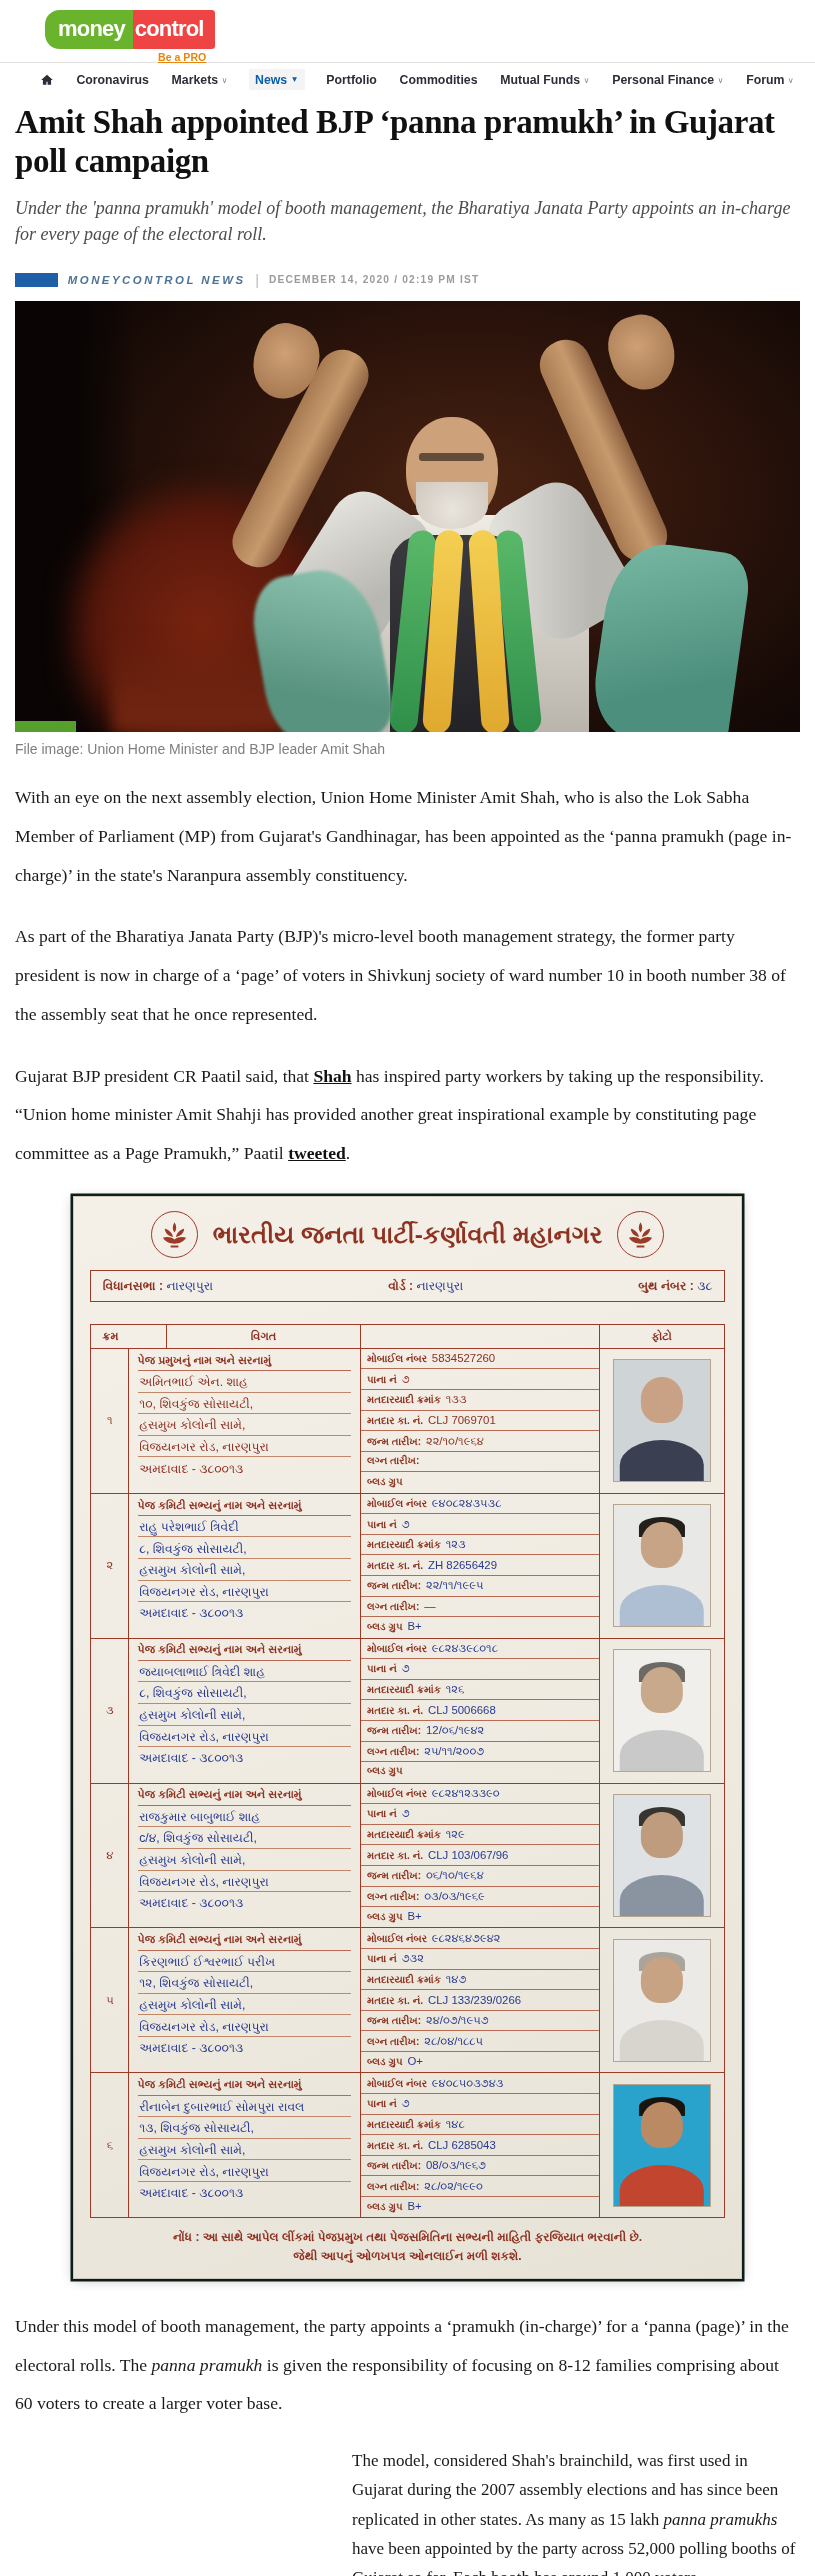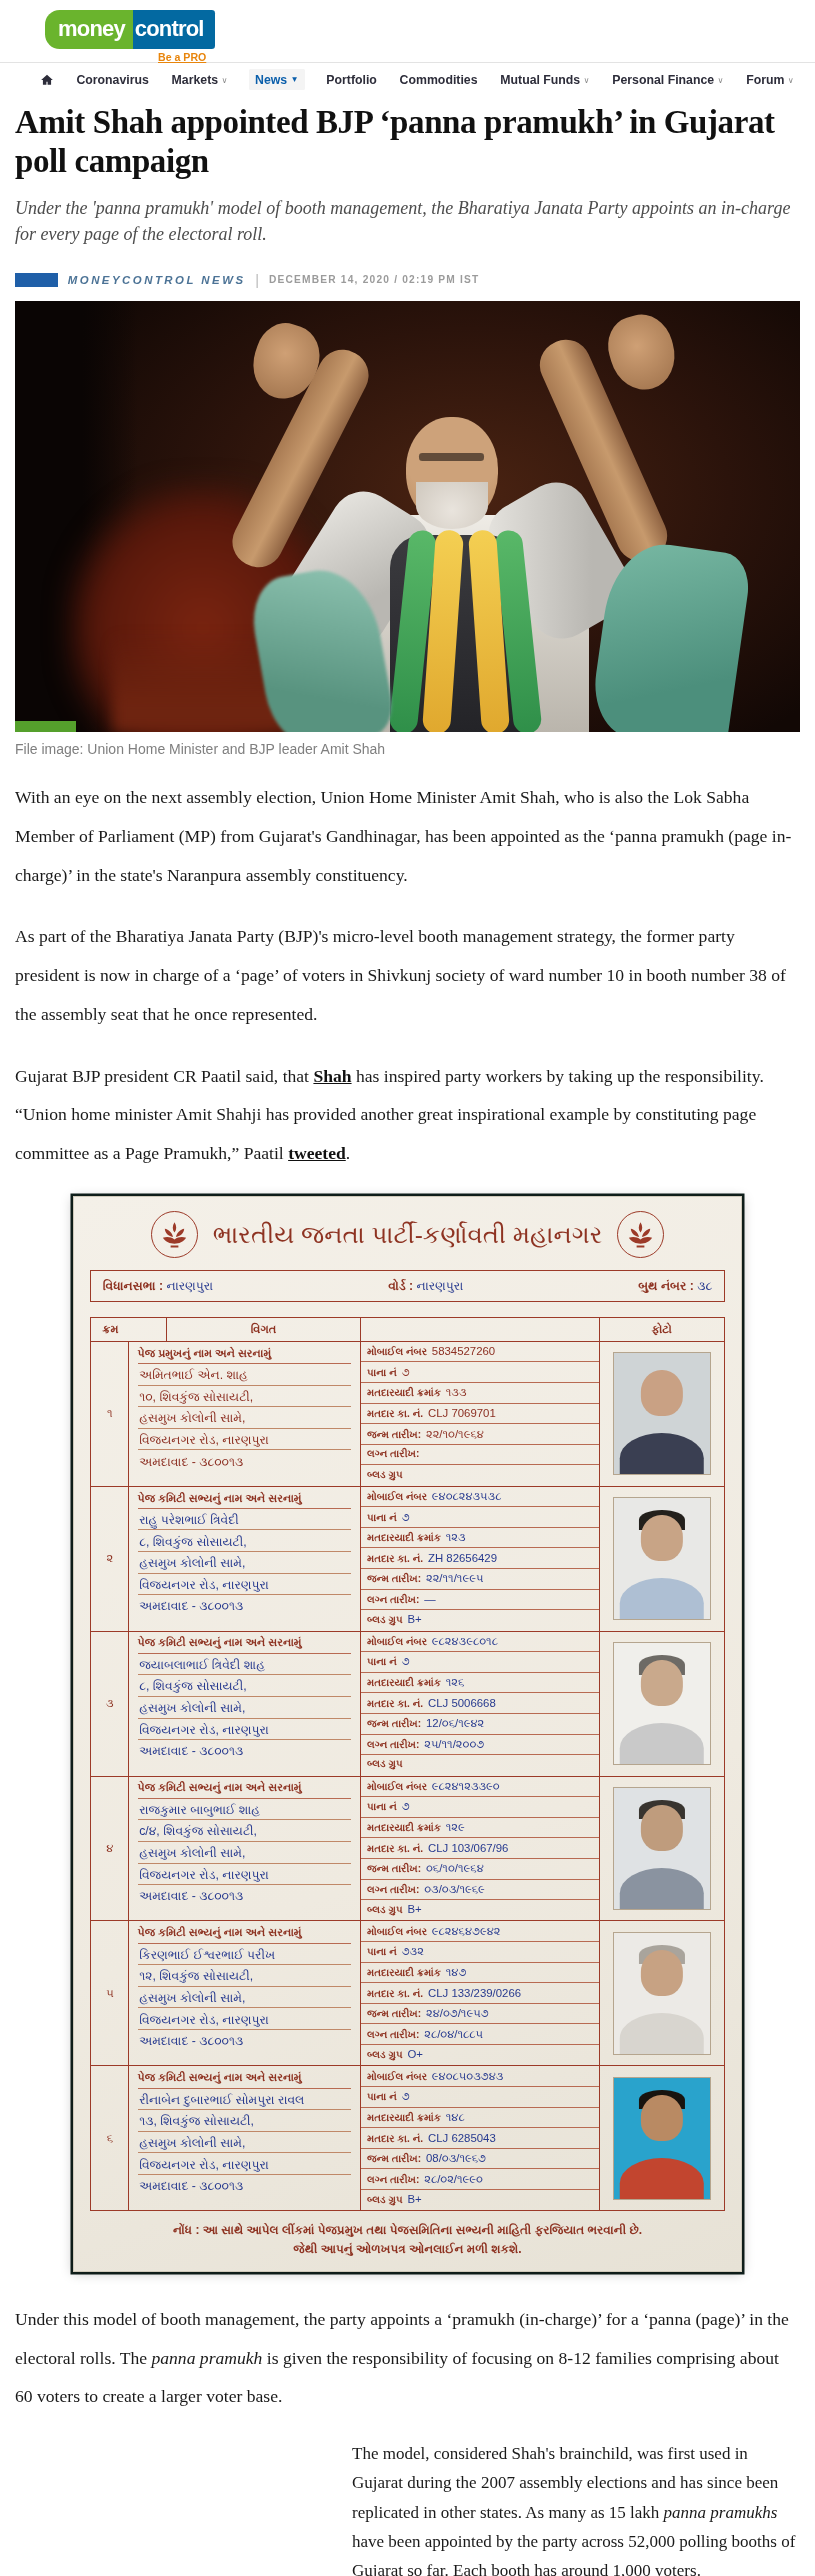--- a/index.html
+++ b/index.html
@@ -3,21 +3,21 @@
 <meta charset="utf-8">
 <style>
   * { margin:0; padding:0; box-sizing:border-box; }
   body { background:#fff; font-family:"Liberation Sans", sans-serif; color:#1c1c1c; width:815px; margin:0 auto; }
 
   
   .site-header { padding:8.2px 0 1.6px; }
   .header-inner { max-width:785px; margin:0 auto; position:relative; height:52px; }
   .logo { position:absolute; left:30px; top:1.6px; cursor:pointer; display:flex; }
   .logo-money { background:#6ab42d; color:#fff; font-weight:bold; font-size:22px; padding:6.5px 8.2px 6.5px 13px; border-radius:14.7px 0 0 14.7px; letter-spacing:-0.8px; }
-  .logo-control { background:#0369a1; color:#fff; font-weight:bold; font-size:22px; padding:6.5px 11.4px 6.5px 1.6px; border-radius:0 3.3px 3.3px 0; letter-spacing:-0.8px; }
+  .logo-control { background:#ef4444; color:#fff; font-weight:bold; font-size:22px; padding:6.5px 11.4px 6.5px 1.6px; border-radius:0 3.3px 3.3px 0; letter-spacing:-0.8px; }
   .be-a-pro-top { position:absolute; left:123px; top:43px; color:#e8850c; font-size:10.6px; font-weight:bold; text-decoration:underline; cursor:pointer;padding-left:20px; }
   .header-divider { border:none; border-top:0.8px solid #e3e3e3; margin-top:1.6px; }
 
   
   .main-nav { padding:4.9px 0 3.3px; }
   .nav-inner { max-width:785px; margin:0 auto; display:flex; align-items:center; gap:19.6px; padding-left:23px; flex-wrap:nowrap; }
   .nav-item { font-size:12.3px; font-weight:bold; color:#2d2d3a; text-decoration:none; white-space:nowrap; cursor:pointer; display:flex; align-items:center; gap:3.3px; padding:3.3px 1.6px; }
   .nav-item .chev { font-size:8.2px; color:#8a8a8a; font-weight:normal; }
   .nav-item.active { background:#f4f4f4; color:#0b5fab; padding:3.3px 6.5px; border-radius:1.6px; }
   .nav-item.active .chev { color:#0b5fab; }
@@ -71,22 +71,22 @@
   .wrap-zone { overflow:visible; }
   .ad-spacer { float:left; width:337px; height:409px; }
   .col-text p { font-size:17px; line-height:1.72; margin-bottom:28px; }
   .clear { clear:both; }
 
   
   .doc-wrap { width:669px; margin:4.9px auto 28px; background:linear-gradient(160deg,#f4f0e8 0%, #efeae0 60%, #e7e2d6 100%); border:0.8px solid #cfc9ba; box-shadow:0 1.6px 11.4px rgba(0,0,0,.25), 0 0 0 2.5px #10201c; padding:14.7px 16.4px 11.4px; }
   .doc-header { display:flex; align-items:center; justify-content:center; gap:14.7px; margin-bottom:11.4px; }
   .lotus-circle { width:47px; height:47px; border:1.6px solid #9c3a28; border-radius:50%; display:flex; align-items:center; justify-content:center; flex:0 0 auto; }
   .lotus-circle svg { width:31px; height:31px; fill:#9c3a28; }
-  .doc-title { color:#8e3322; font-size:24.5px; font-weight:normal; text-align:left; }
-  .doc-info { border:1.6px solid #9c3a28; display:flex; justify-content:space-between; padding:8.2px 11.4px; font-size:12.3px; margin-bottom:15px; }
+  .doc-title { color:#8e3322; font-size:24.5px; font-weight:bold; text-align:left; }
+  .doc-info { border:1.6px solid #9c3a28; display:flex; justify-content:space-between; padding:8.2px 11.4px; font-size:12.3px; margin-bottom:22px; }
   .doc-info .lbl { color:#8e3322; font-weight:bold; }
   .doc-table { border:1.6px solid #9c3a28; }
   .doc-thead { display:grid; grid-template-columns:38px 1fr 239px 124px; border-bottom:1.6px solid #9c3a28; color:#8e3322; font-weight:bold; font-size:11.4px; text-align:center; }
   .doc-thead div { padding:4.9px 3.3px; }
   .doc-thead .c2 { border-left:1.6px solid #9c3a28; border-right:1.6px solid #9c3a28;margin-left:37px; }
   .doc-thead .c3 { border-right:1.6px solid #9c3a28; }
   .doc-row { display:grid; grid-template-columns:38px 1fr 239px 124px; border-top:1.6px solid #9c3a28; }
   .doc-row:first-of-type { border-top:none; }
   .cell-num { display:flex; align-items:center; justify-content:center; color:#8e3322; font-size:11.4px; border-right:1.6px solid #9c3a28; }
   .cell-details { border-right:1.6px solid #9c3a28; padding:3.3px 8.2px 4.9px; }

